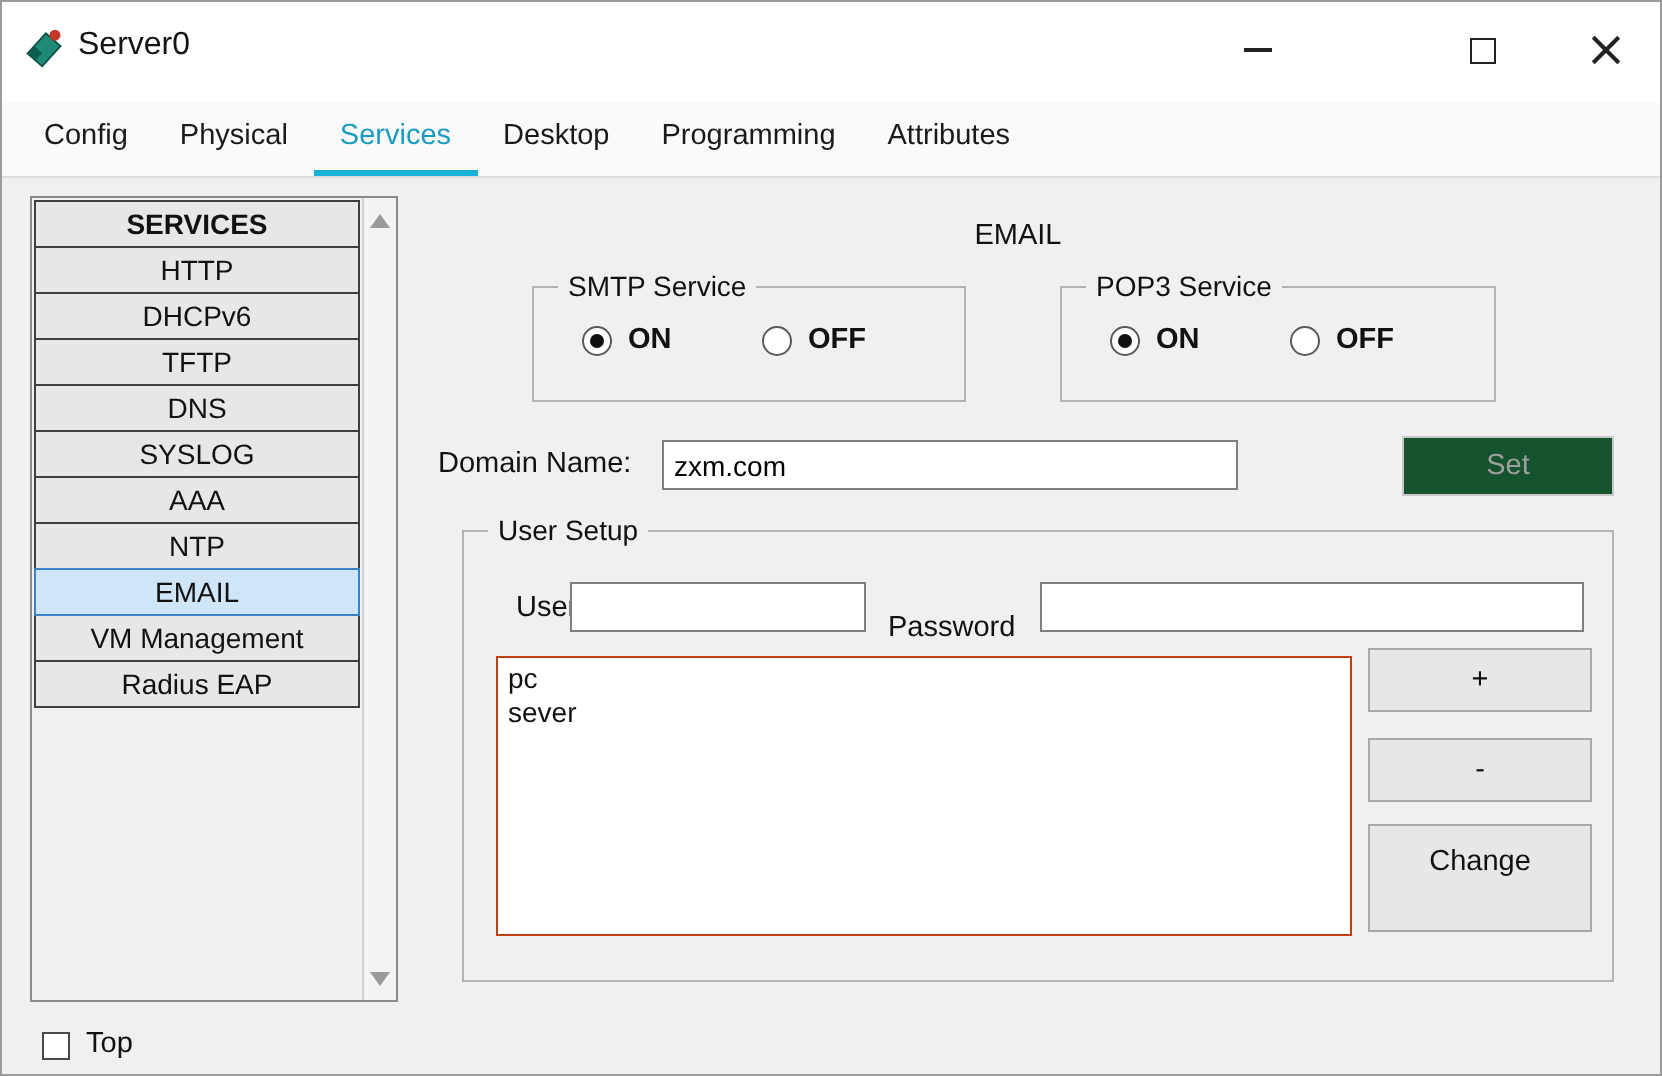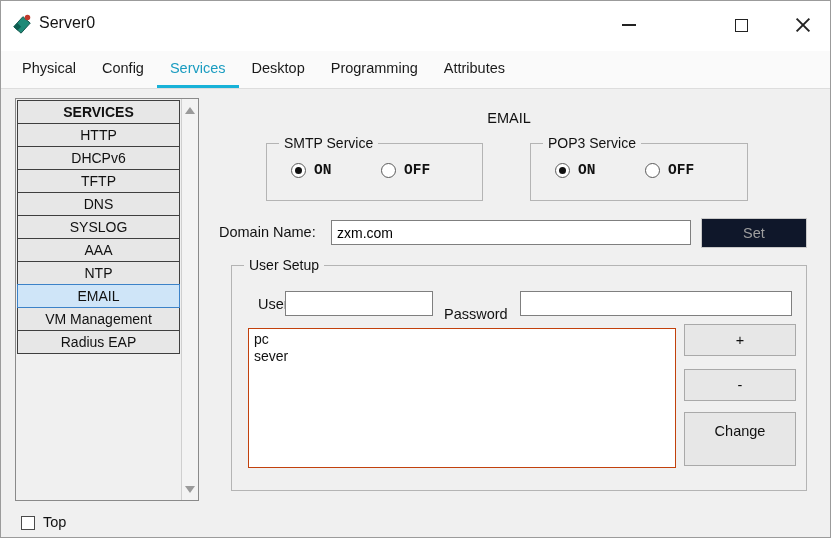--- a/index.html
+++ b/index.html
@@ -44,31 +44,31 @@
 
   
   .email-title { position:absolute; left:198px; top:109px; width:620px; text-align:center; font-size:14.5px; }
 
   .groupbox { position:absolute; border:1px solid #b4b4b4; }
   .legend { position:absolute; top:-9px; left:12px; background:#f0f0f0; padding:0 5px; font-size:14px; white-space:nowrap; }
 
   .gb-smtp { left:265px; top:142px; width:217px; height:58px; }
   .gb-pop3 { left:529px; top:142px; width:218px; height:58px; }
 
-  .radio-opt { position:absolute; display:flex; align-items:center; gap:8px;font-family:Liberation Mono, monospace; }
+  .radio-opt { position:absolute; display:flex; align-items:center; gap:8px; }
   .radio { width:15px; height:15px; border-radius:50%; border:1px solid #5a5a5a; background:#fff; position:relative; flex:none; }
   .radio.checked::after { content:""; position:absolute; left:3px; top:3px; width:7px; height:7px; border-radius:50%; background:#101010; }
   .radio-label { font-weight:700; font-size:14.5px; }
   .opt-on  { left:24px; top:18px; }
   .opt-off { left:114px; top:18px; }
 
   .domain-label { position:absolute; left:218px; top:223px; font-size:14.5px; }
   .text-input { border:1px solid #7f7f7f; background:#fff; font-family:"Liberation Sans", sans-serif; font-size:14px; padding:0 5px; }
-  .domain-input { position:absolute; left:330px; top:219px; width:360px; height:25px; }
-  .set-btn { position:absolute; left:700px; top:217px; width:106px; height:30px; background:#0f172a; border:1px solid #c9c9c9; color:#9f9f9f; font-size:14.5px; display:flex; align-items:center; justify-content:center; }
+  .domain-input { position:absolute; left:330px; top:219px; width:288px; height:25px; }
+  .set-btn { position:absolute; left:700px; top:217px; width:106px; height:30px; background:#14532d; border:1px solid #c9c9c9; color:#9f9f9f; font-size:14.5px; display:flex; align-items:center; justify-content:center; }
 
   .gb-user { left:230px; top:264px; width:576px; height:226px; }
   .us-user-label { position:absolute; left:16px; top:30px; font-size:14.5px;margin-left:10px; }
   .us-user-input { position:absolute; left:53px; top:25px; width:148px; height:25px; }
   .us-pass-label { position:absolute; left:212px; top:28px; font-size:14.5px;margin-top:12px; }
   .us-pass-input { position:absolute; left:288px; top:25px; width:272px; height:25px; }
   .us-list { position:absolute; left:16px; top:62px; width:428px; height:140px; border:1px solid #c2410c; background:#fff; padding:2px 5px; overflow:hidden; }
   .us-list-item { font-size:14px; line-height:17px; }
   .us-btn { position:absolute; left:452px; width:112px; background:#e7e7e7; border:1px solid #a9a9a9; text-align:center; font-size:14.5px; }
   .us-btn-plus { top:58px; height:32px; line-height:30px; }
@@ -98,22 +98,22 @@
       </div>
     <div class="win-btn max">
         <span class="glyph-max"></span>
       </div>
     <div class="win-btn close">
         <span class="glyph-close"></span>
       </div>
   </div>
 
   <div class="tabbar">
+    <div class="tab">Config</div>
     <div class="tab">Physical</div>
-    <div class="tab">Config</div>
     <div class="tab active">Services</div>
     <div class="tab">Desktop</div>
     <div class="tab">Programming</div>
     <div class="tab">Attributes</div>
   </div>
 
   <div class="sidebar">
     <div class="side-list">
       <div class="side-item side-header">SERVICES</div>
       <div class="side-item">HTTP</div>

